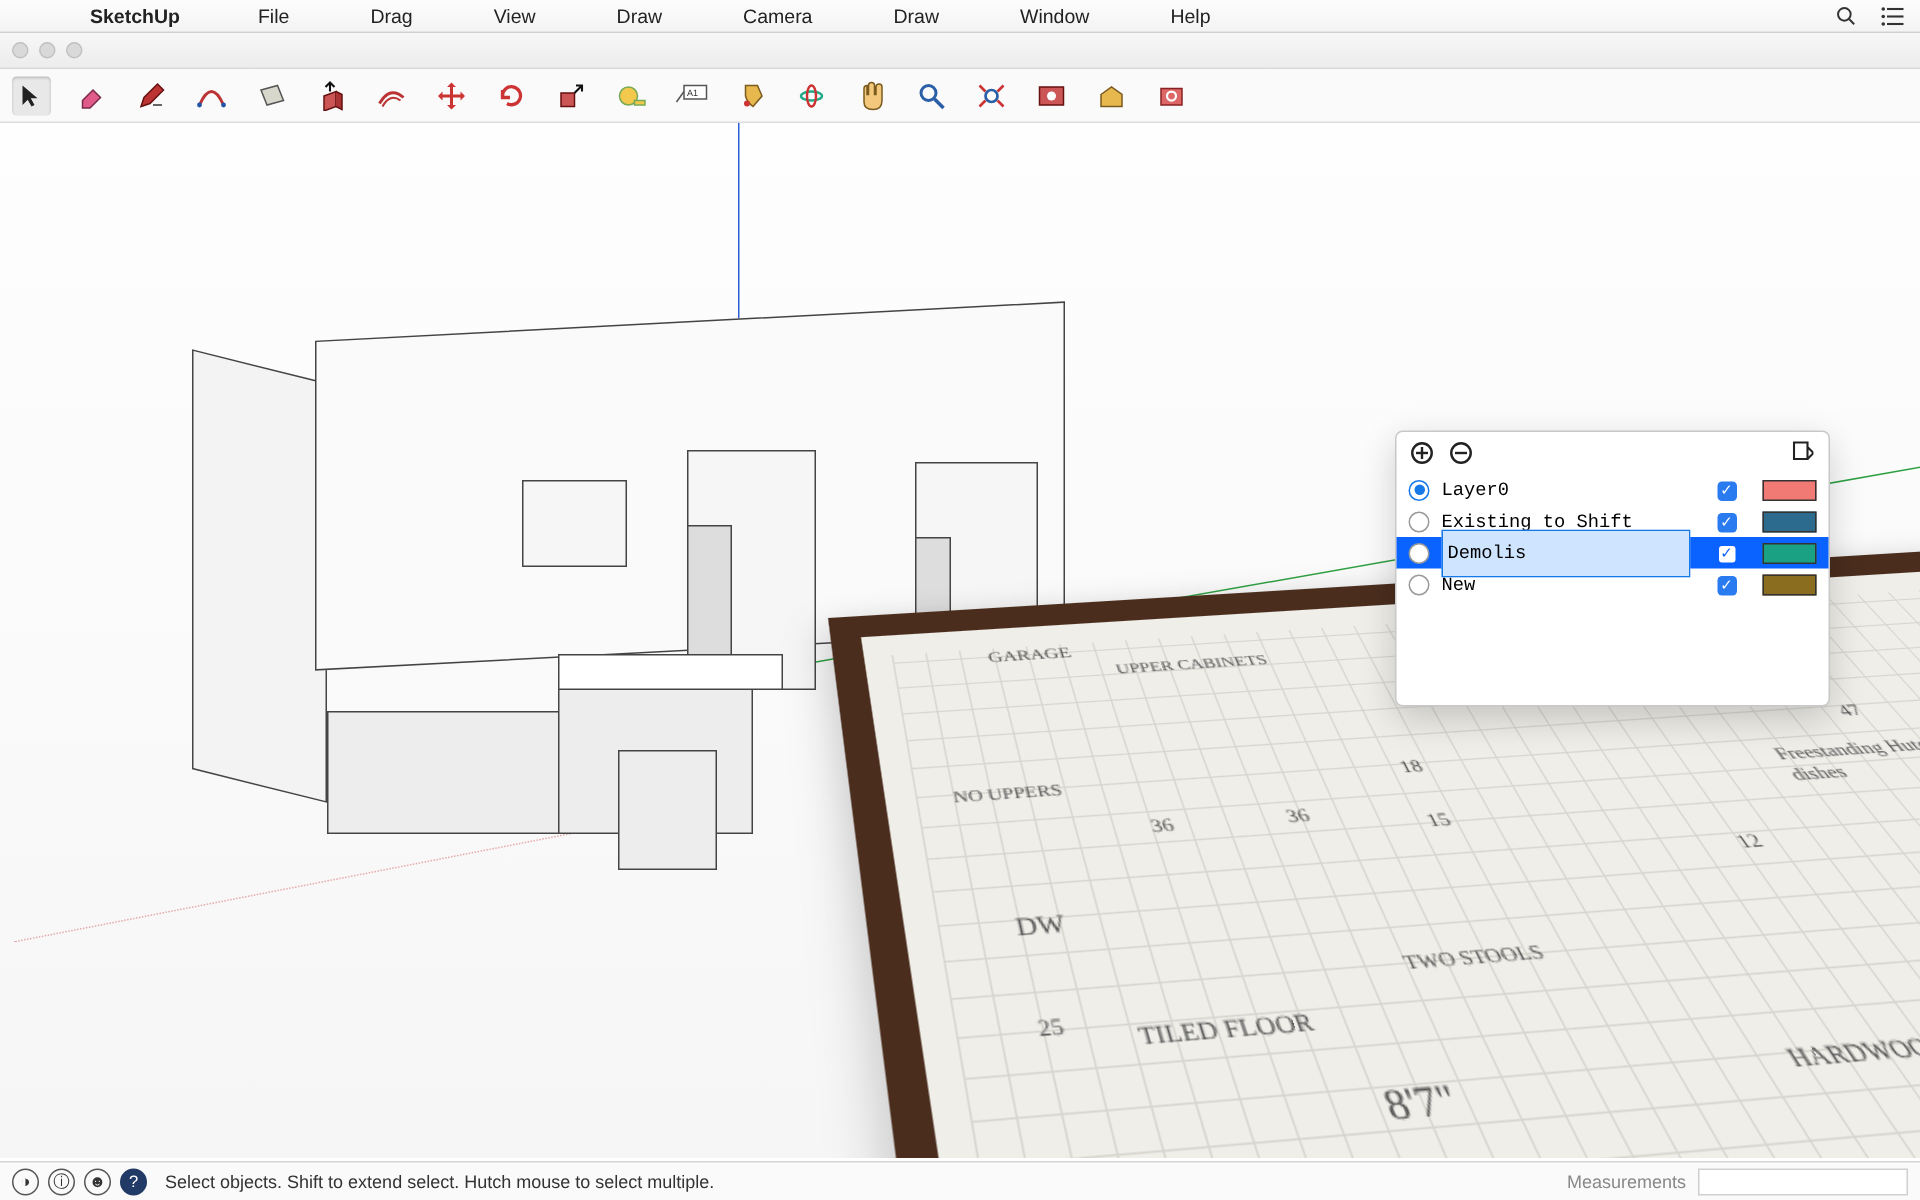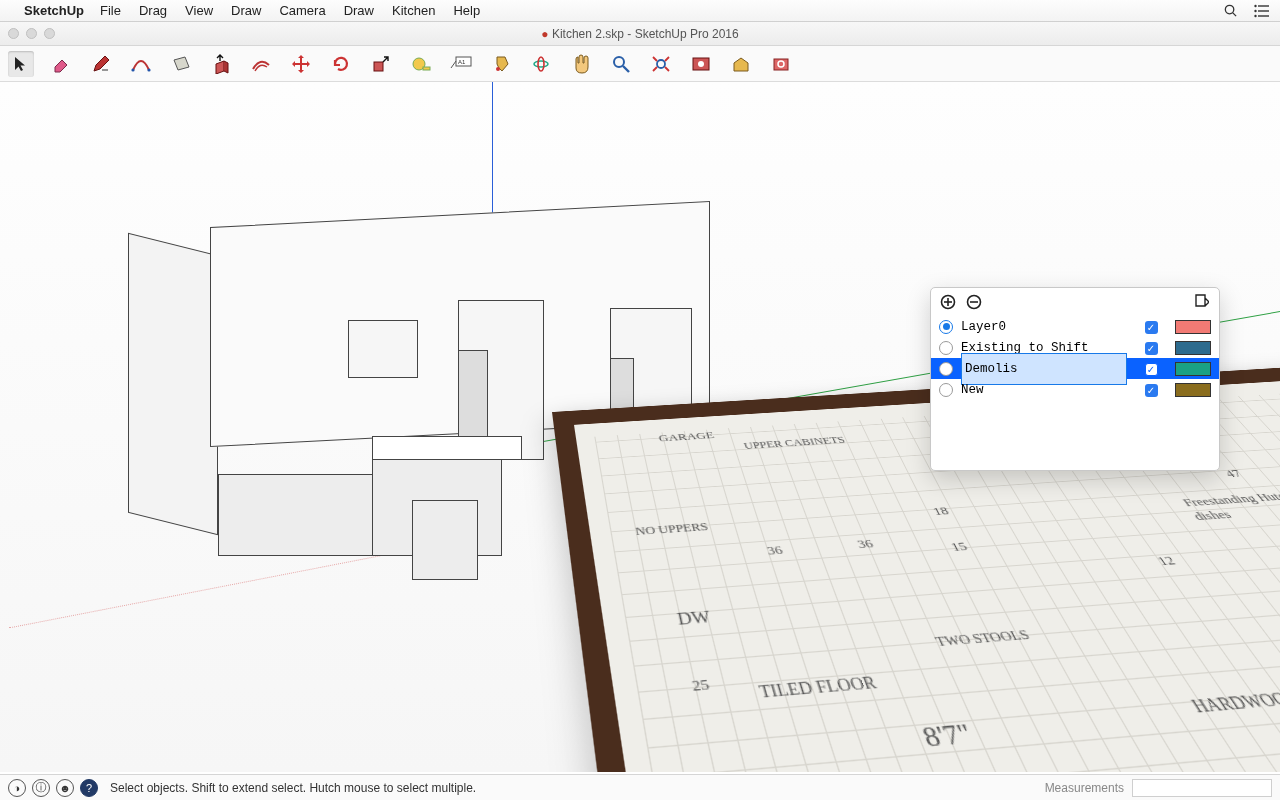--- a/index.html
+++ b/index.html
@@ -1,19 +1,19 @@
 <!DOCTYPE html>
 <html><head>
 <meta charset="utf-8">
 <style>
 * { margin: 0; padding: 0; box-sizing: border-box; font-family: -apple-system, "Helvetica Neue", Arial, sans-serif; }
 html, body { width: 1280px; height: 800px; overflow: hidden; background: #fff; }
 
 
-.mac-menubar { height: 22px; background: linear-gradient(#fdfdfd,#f3f3f3); border-bottom: 1px solid #d0d0d0; display: flex; align-items: center; padding: 0 10px; font-size: 13px; color: #222; }
+.mac-menubar { height: 22px; background: linear-gradient(#fdfdfd,#f3f3f3); border-bottom: 1px solid #d0d0d0; display: flex; align-items: center; padding: 0 10px; font-size: 13px; color: #222; gap: 36px; }
 .mac-menubar .apple { margin-right: 14px; font-size: 14px; }
 .mac-menubar .app-name { font-weight: 600; margin-right: 16px; }
 .mac-menubar .menu-item { margin-right: 18px; cursor: default; }
 .mac-menubar .right { margin-left: auto; display: flex; align-items: center; gap: 16px; }
 .mac-menubar .right svg { display:block; }
 
 
 .win-titlebar { height: 24px; background: linear-gradient(#f7f7f7,#ececec); border-bottom: 1px solid #d6d6d6; display: flex; align-items: center; padding: 0 8px; font-size: 12px; color: #555; }
 .traffic { display:flex; gap:7px; margin-right: 12px; }
 .traffic span { width:11px; height:11px; border-radius:50%; background:#d9d9d9; border:1px solid #c0c0c0; }
@@ -91,21 +91,21 @@
 
 <div class="mac-menubar">
   <span class="apple"></span>
   <span class="app-name">SketchUp</span>
   <span class="menu-item">File</span>
   <span class="menu-item">Drag</span>
   <span class="menu-item">View</span>
   <span class="menu-item">Draw</span>
   <span class="menu-item">Camera</span>
   <span class="menu-item">Draw</span>
-  <span class="menu-item">Kitchen</span>
+  <span class="menu-item">Window</span>
   <span class="menu-item">Help</span>
   <div class="right">
     <span>
         <svg width="15" height="15" viewBox="0 0 16 16">
           <circle cx="7" cy="7" r="4.5" fill="none" stroke="#333" stroke-width="1.4"></circle>
           <line x1="10.5" y1="10.5" x2="14" y2="14" stroke="#333" stroke-width="1.4"></line>
         </svg>
       </span>
     <span>
         <svg width="16" height="14" viewBox="0 0 16 14">
@@ -119,23 +119,20 @@
       </span>
   </div>
 </div>
 
 <div class="win-titlebar">
   <div class="traffic">
       <span></span>
       <span></span>
       <span></span>
     </div>
-  <div class="win-title">
-    <span class="dot">●</span>&nbsp;<span>Kitchen 2.skp</span> - <span>SketchUp Pro 2016</span>
-  </div>
 </div>
 
 <div class="toolbar">
   <div class="tool selected">
       <svg width="18" height="18" viewBox="0 0 18 18">
         <path d="M3 2 L3 15 L6.5 11.5 L9 16 L11 15 L8.5 10.5 L13 10.5 Z" fill="#222"></path>
       </svg>
     </div>
   <div class="tool">
       <svg width="20" height="18" viewBox="0 0 20 18">

